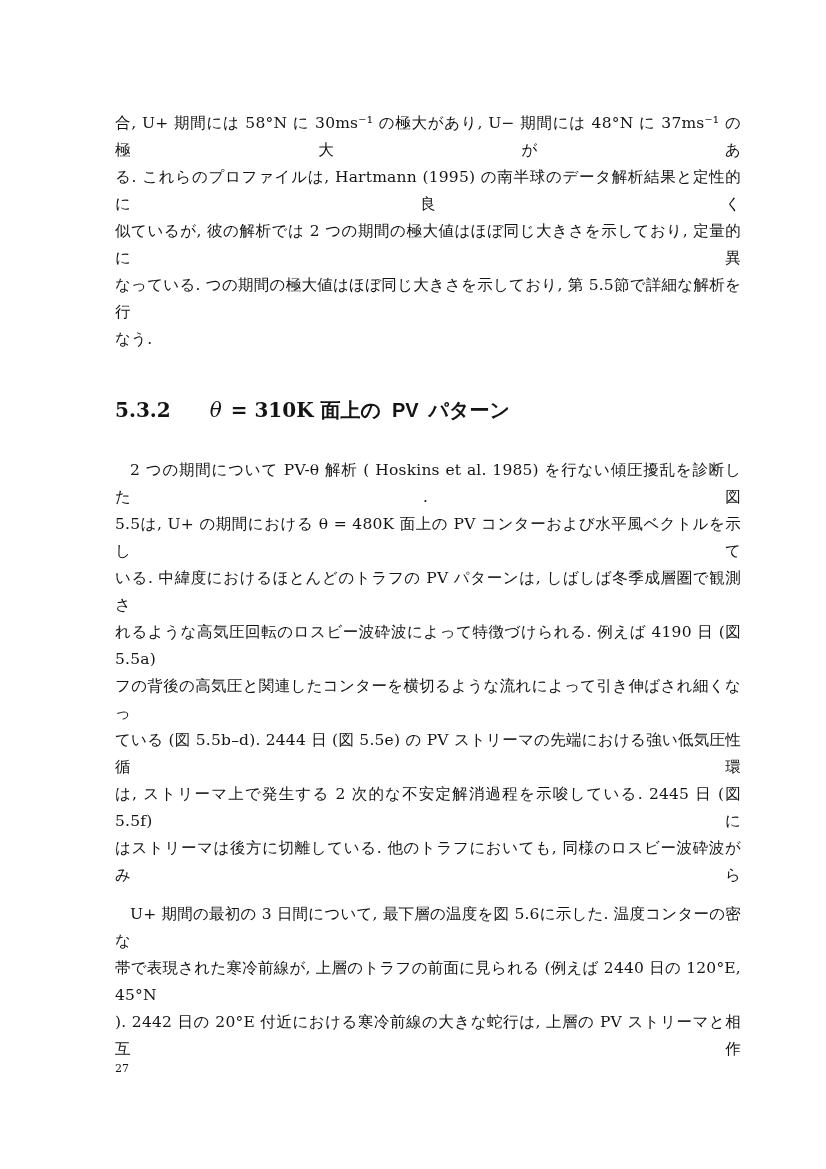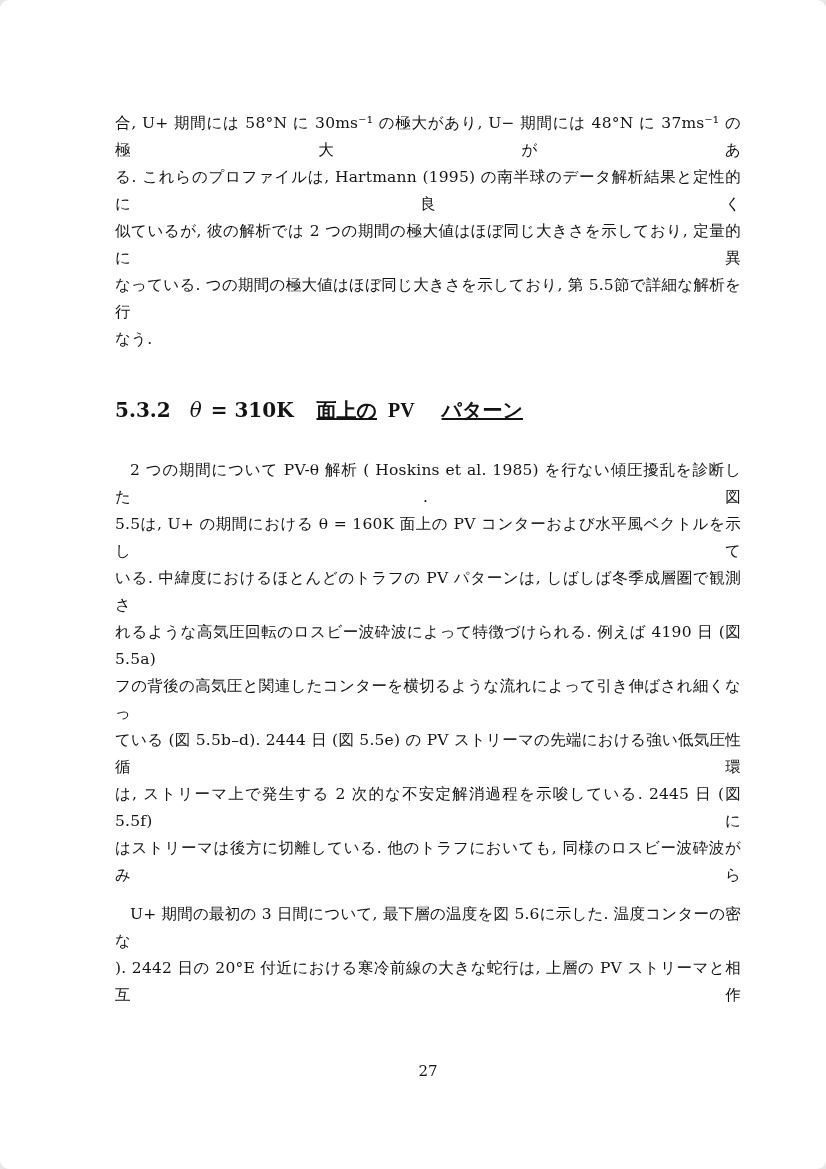--- a/index.html
+++ b/index.html
@@ -9,21 +9,20 @@
   }
   .page {
     position: relative;
     width: 826px;
     height: 1169px;
     margin: 0 auto;
     background: #ffffff;
     color: #141414;
     font-family: "DejaVu Serif", "Liberation Serif", serif;
     overflow: hidden;
-    border-radius: 9px;
   }
   .content {
     position: absolute;
     left: 115px;
     top: 0;
     width: 626px;
     padding-top: 110px;
   }
   .para {
     margin: 0 0 12px 0;
@@ -42,49 +41,47 @@
     text-indent: 15px;
   }
   .heading {
     margin: 44px 0 34px 0;
     font-size: 20px;
     line-height: 26px;
     font-weight: bold;
     white-space: nowrap;
   }
   .heading .sec-num {
-    margin-right: 12px;
+    margin-right: 32px;
     font-family: "DejaVu Serif", "Liberation Serif", serif;
   }
   .heading .theta {
     font-style: italic;
     font-weight: normal;
     font-family: "DejaVu Serif", "Liberation Serif", serif;
     margin-right: 2px;
   }
   .heading .eq {
     font-family: "DejaVu Serif", "Liberation Serif", serif;
-    margin-right: 16px;
+    margin-right: 0;
   }
   .heading .jp {
     font-family: "DejaVu Sans", "Liberation Sans", sans-serif;
     margin-right: 4px;
-    text-decoration: underline;
   }
   .heading .pv {
-    font-family: Liberation Serif, serif;
-    margin-right: 20px;
+    font-family: Liberation Sans, sans-serif;
+    margin-right: 3px;
   }
   .page-number {
     position: absolute;
     left: 115px;
     width: 626px;
     top: 1062px;
-    text-align: center;
-    font-size: 15px;
+    font-size: 11px;
     color: #141414;
   }
 </style>
 </head>
 <body>
 
 <div class="page">
   <div class="content">
 
     <div class="para">
@@ -99,30 +96,31 @@
       <span class="sec-num">5.3.2</span>
       <span class="theta">θ</span>
       <span class="eq">= 310K</span>
       <span class="jp">面上の</span>
       <span class="pv">PV</span>
       <span class="jp">パターン</span>
     </h2>
 
     <div class="para indent">
         <div class="line">2 つの期間について PV-θ 解析 ( Hoskins et al. 1985) を行ない傾圧擾乱を診断した. 図</div>
-        <div class="line">5.5は, U+ の期間における θ = 160K 面上の PV コンターおよび水平風ベクトルを示して</div>
+        <div class="line">5.5は, U+ の期間における θ = 480K 面上の PV コンターおよび水平風ベクトルを示して</div>
         <div class="line">いる. 中緯度におけるほとんどのトラフの PV パターンは, しばしば冬季成層圏で観測さ</div>
         <div class="line">れるような高気圧回転のロスビー波砕波によって特徴づけられる. 例えば 4190 日 (図 5.5a)</div>
         <div class="line">フの背後の高気圧と関連したコンターを横切るような流れによって引き伸ばされ細くなっ</div>
         <div class="line">ている (図 5.5b–d). 2444 日 (図 5.5e) の PV ストリーマの先端における強い低気圧性循環</div>
         <div class="line">は, ストリーマ上で発生する 2 次的な不安定解消過程を示唆している. 2445 日 (図 5.5f) に</div>
         <div class="line">はストリーマは後方に切離している. 他のトラフにおいても, 同様のロスビー波砕波がみら</div>
       </div>
 
     <div class="para indent">
         <div class="line">U+ 期間の最初の 3 日間について, 最下層の温度を図 5.6に示した. 温度コンターの密な</div>
+        <div class="line">帯で表現された寒冷前線が, 上層のトラフの前面に見られる (例えば 2440 日の 120°E, 45°N</div>
         <div class="line">). 2442 日の 20°E 付近における寒冷前線の大きな蛇行は, 上層の PV ストリーマと相互作</div>
       </div>
 
   </div>
 
   <div class="page-number">27</div>
 </div>
 
 </body></html>

